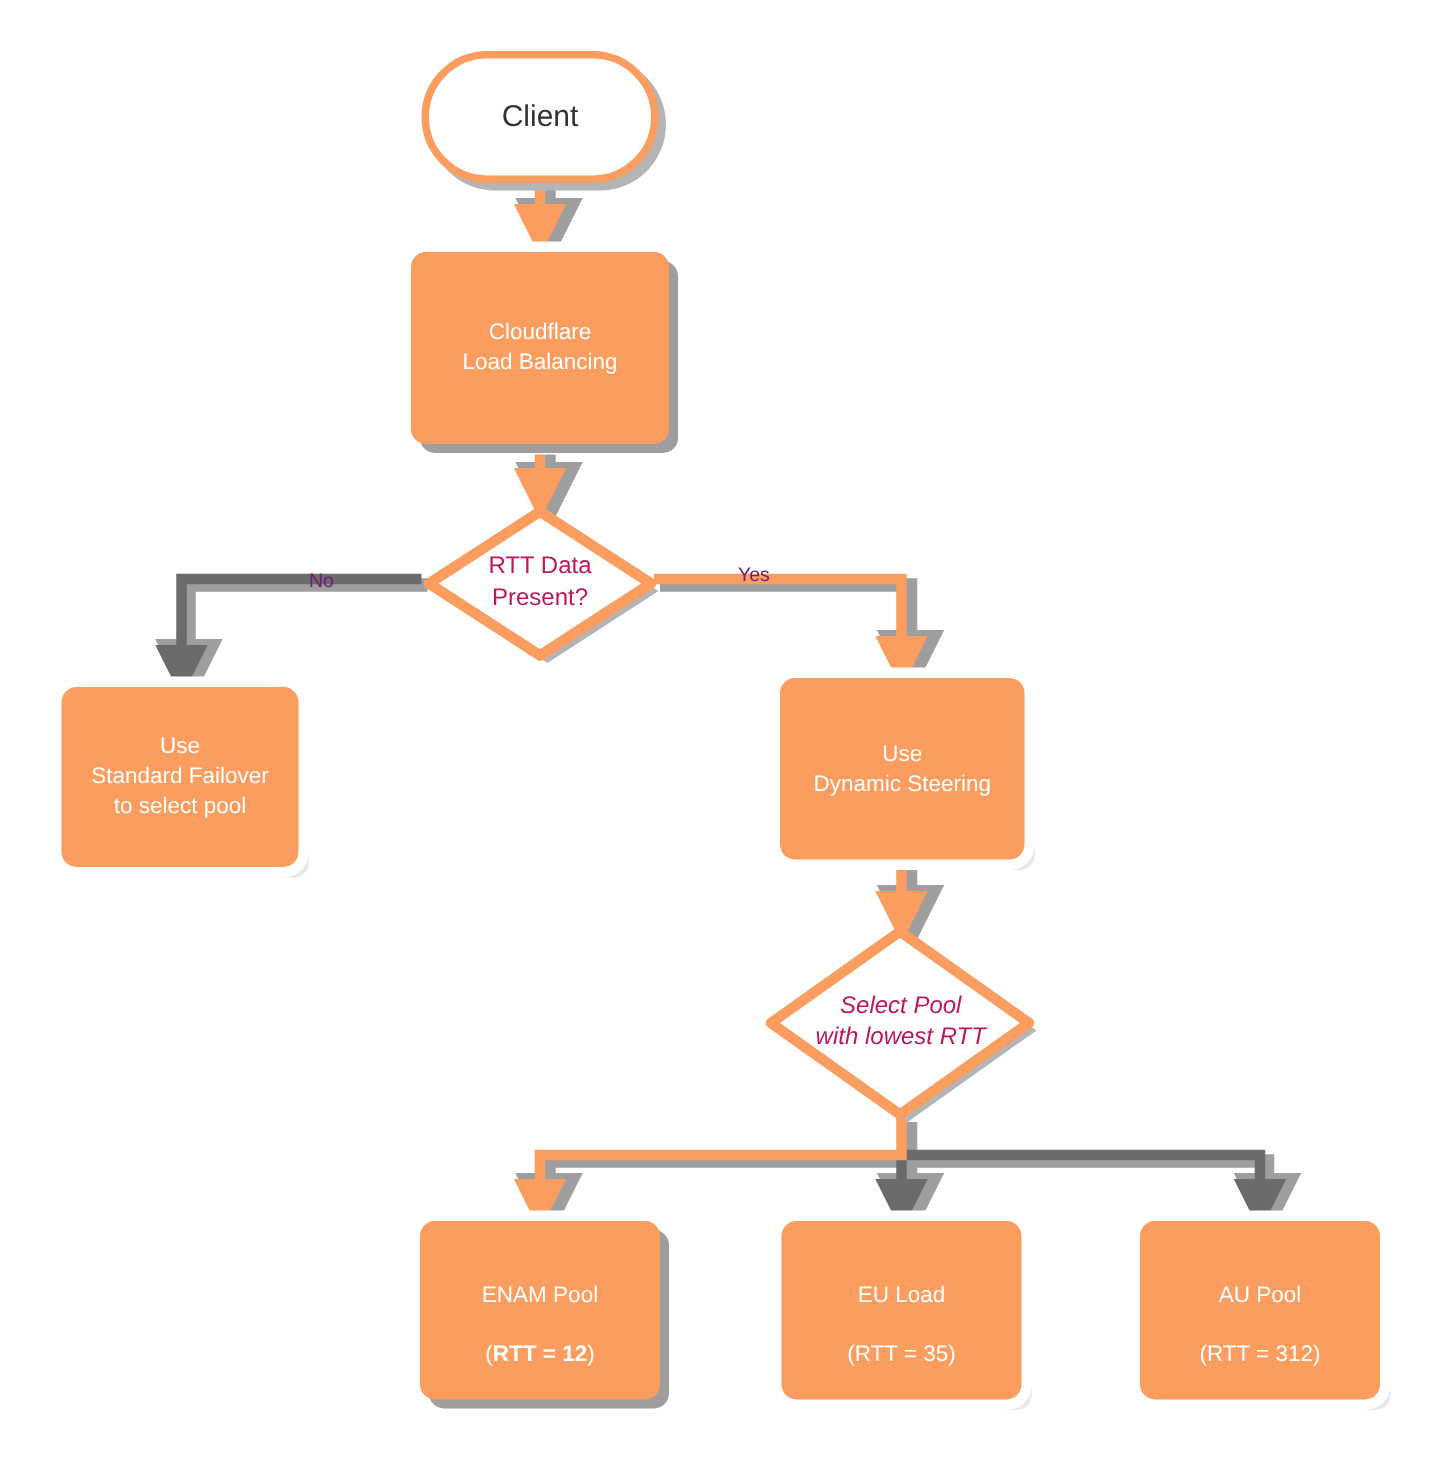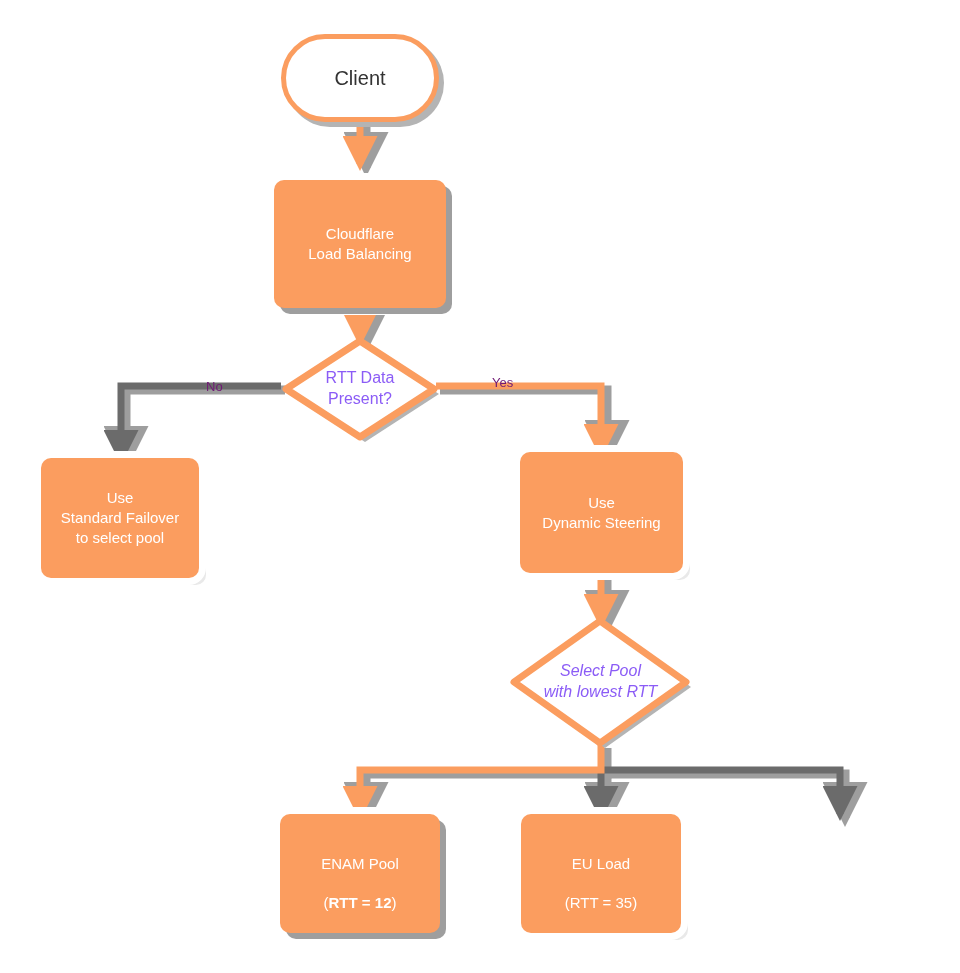--- a/index.html
+++ b/index.html
@@ -68,21 +68,21 @@
   .diamond-text {
     position: absolute;
     left: 0;
     top: 0;
     width: 100%;
     height: 100%;
     display: flex;
     align-items: center;
     justify-content: center;
     text-align: center;
-    color: #8b5cf6;
+    color: #be185d;
     font-size: 16px;
     line-height: 1.3;
     white-space: pre-line;
     pointer-events: none;
   }
   
   .edge-label {
     position: absolute;
     color: #701a75;
     font-size: 13px;
@@ -133,21 +133,21 @@
       <path d="M 436 386 L 601 386 L 601 452" marker-end="url(#arrow-active)"></path>
       <path d="M 601 573 L 601 622" marker-end="url(#arrow-active)"></path>
       <path d="M 601 744 L 601 770 L 360 770 L 360 814" marker-end="url(#arrow-active)"></path>
     </g>
   </svg>
 
   <div class="node terminator" style="left:281px; top:34px; width:158px; height:88px;">
     <span class="label">Client</span>
   </div>
 
-  <div class="node box" style="left:274px; top:180px; width:172px; height:128px;">
+  <div class="node box" style="left:274px; top:168px; width:172px; height:128px;">
     <span class="label">Cloudflare
 Load Balancing</span>
   </div>
 
   <div class="diamond-wrap" style="left:281px; top:336px; width:158px; height:106px;">
     <svg width="158" height="106" viewBox="0 0 158 106" xmlns="http://www.w3.org/2000/svg">
       <polygon points="79,5 153,53 79,101 5,53" fill="#b4b4b4" transform="translate(5,5)"></polygon>
       <polygon points="79,5 153,53 79,101 5,53" fill="#ffffff" stroke="#fb9d5f" stroke-width="7" stroke-linejoin="round"></polygon>
     </svg>
     <div class="diamond-text">RTT Data
@@ -181,18 +181,24 @@
     </span>
   </div>
 
   <div class="node box box-light" style="left:521px; top:814px; width:160px; height:119px;">
     <span class="label">
       <span>EU Load</span><br>
       <span>(</span><span>RTT = 35</span><span>)</span>
     </span>
   </div>
 
+  <div class="node box box-light" style="left:760px; top:814px; width:160px; height:119px;">
+    <span class="label">
+      <span>AU Pool</span><br>
+      <span>(</span><span>RTT = 312</span><span>)</span>
+    </span>
+  </div>
 
   <div class="edge-label" style="left:203px; top:378px;">No</div>
 
   <div class="edge-label" style="left:489px; top:374px;">Yes</div>
 
 </div>
 
 </body></html>

